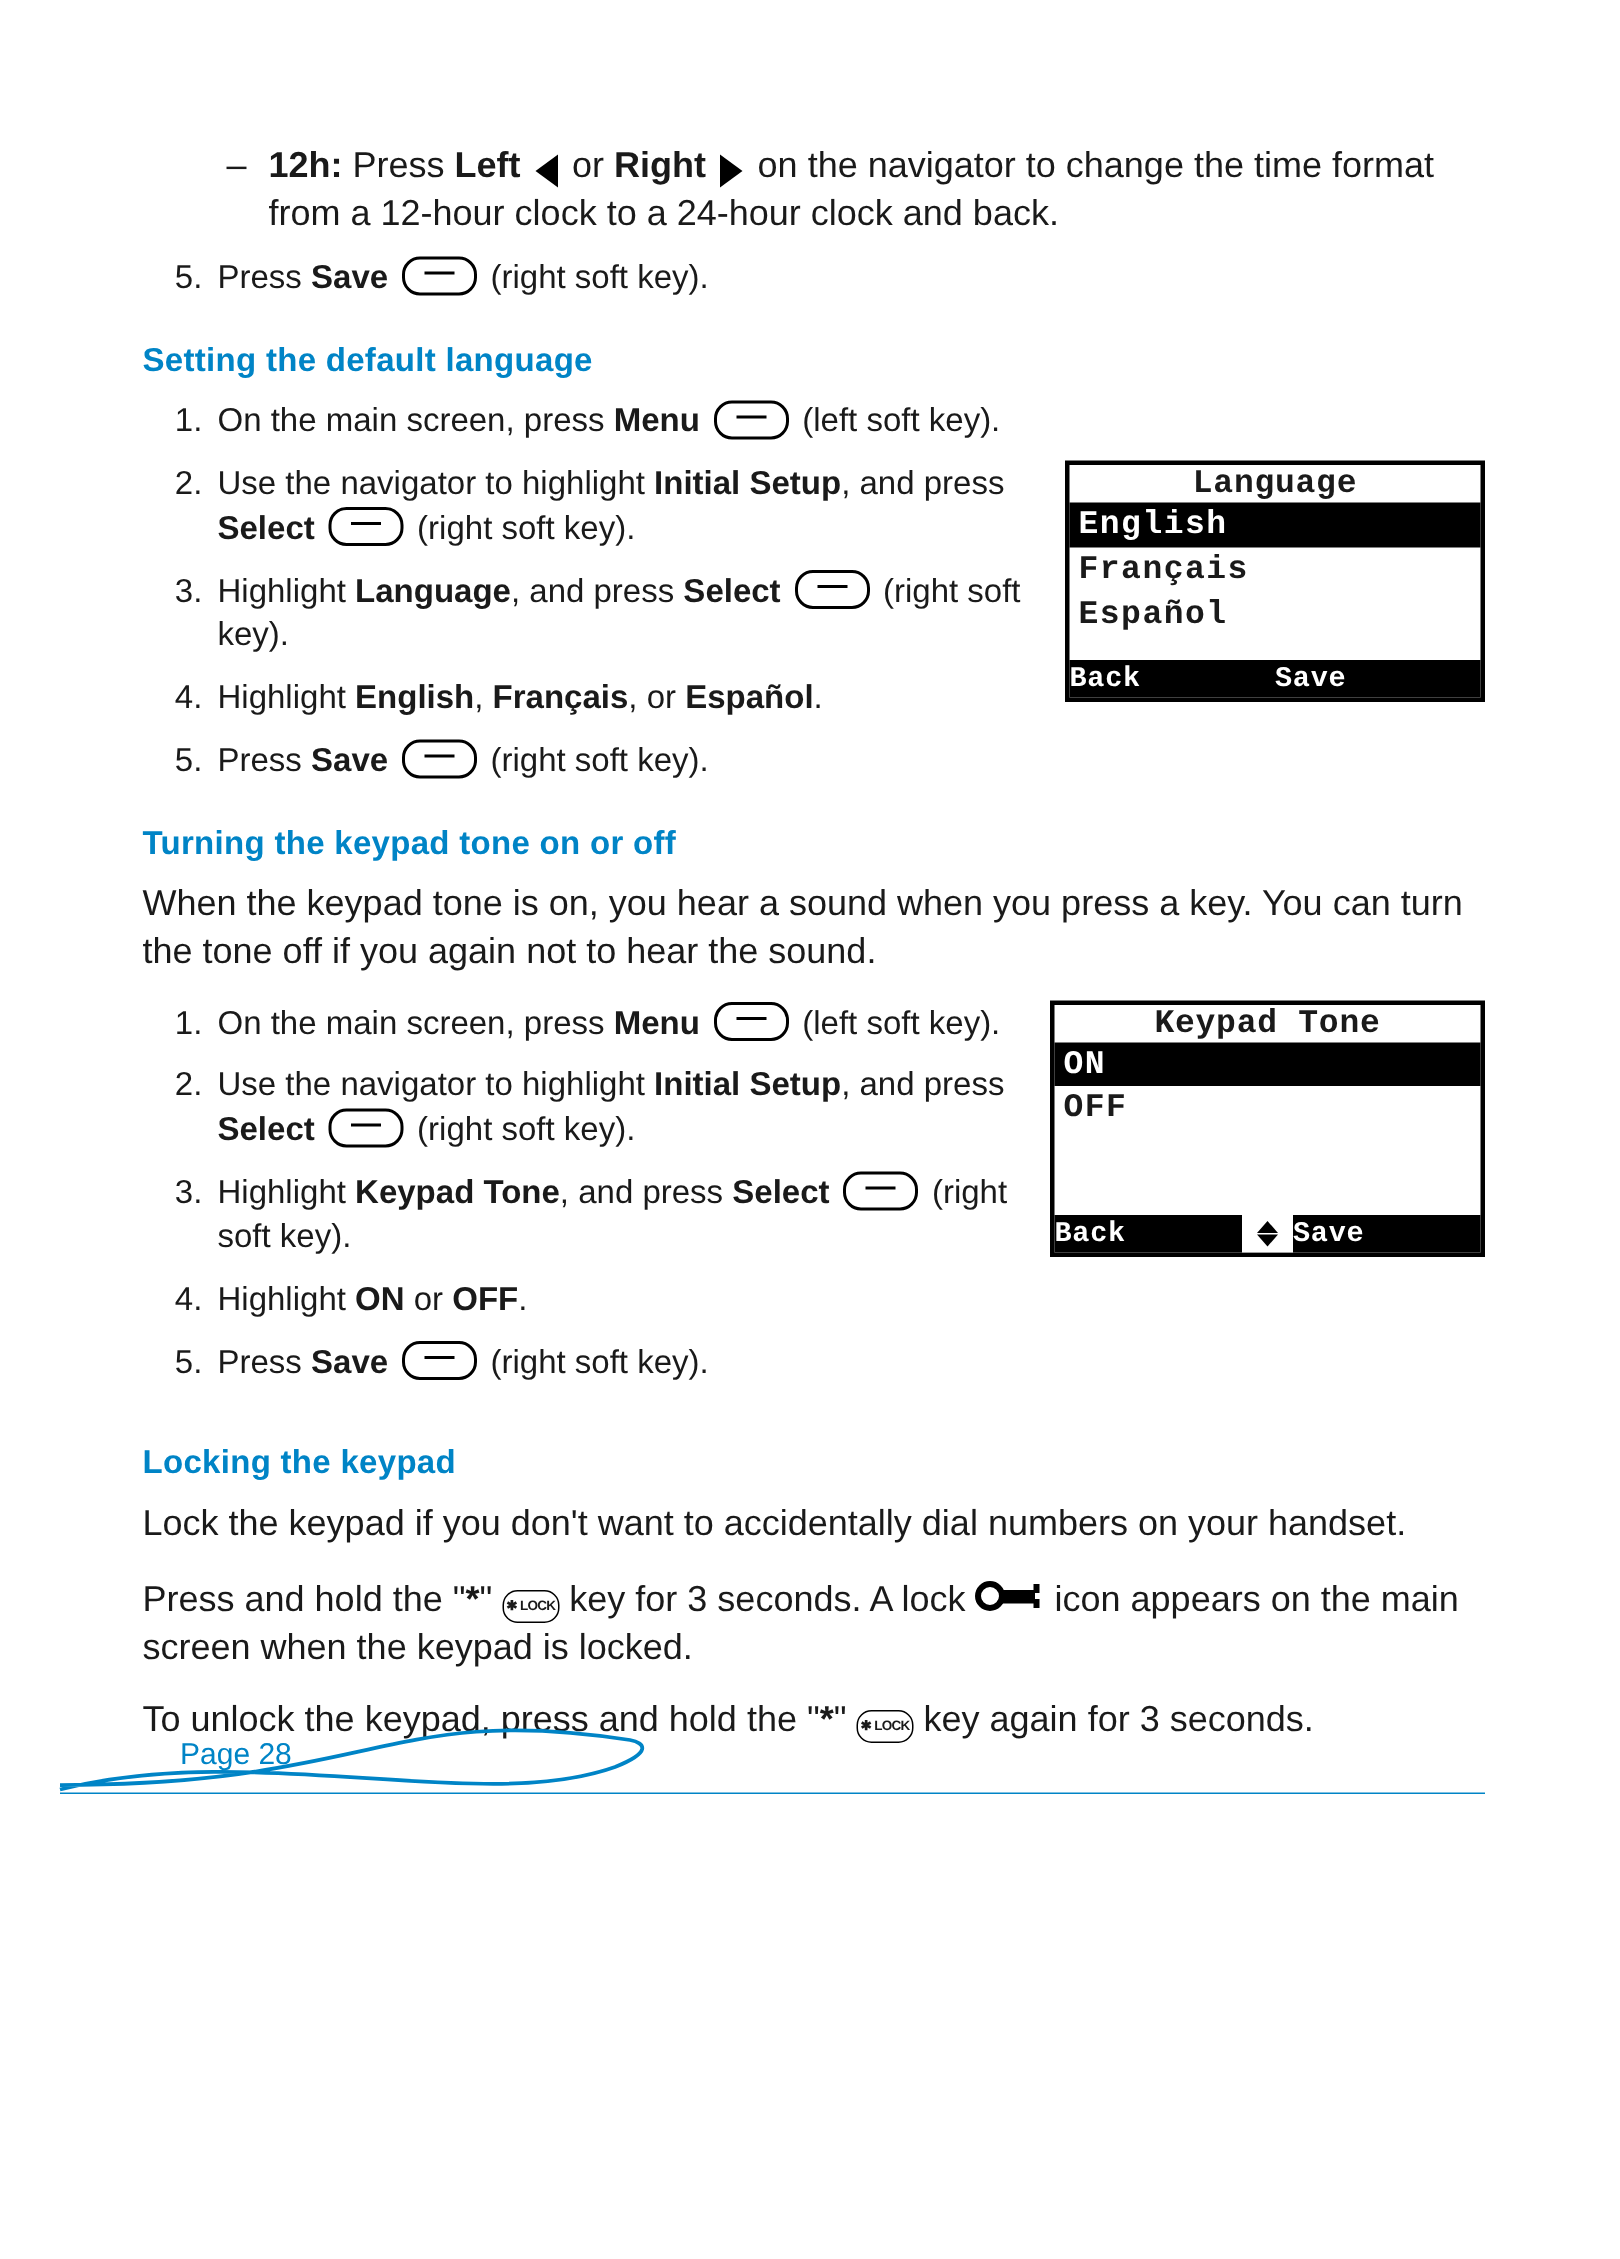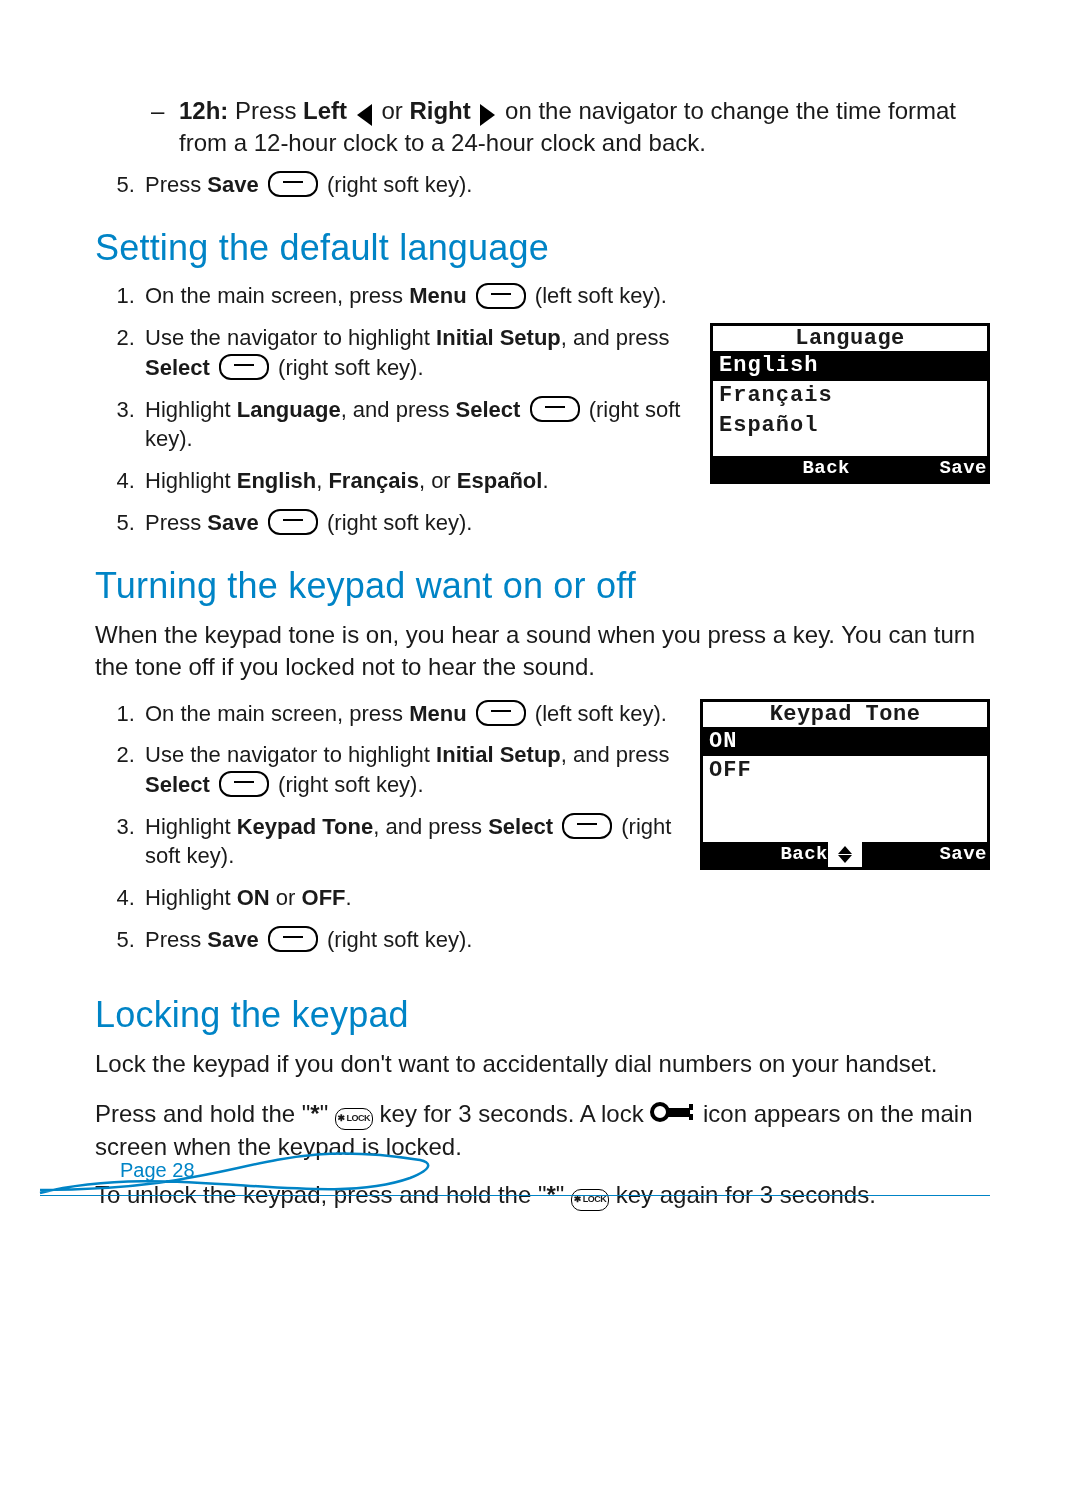--- a/index.html
+++ b/index.html
@@ -13,22 +13,22 @@
     width: 1080px;
     height: 1246px;
     box-sizing: border-box;
     padding: 95px 90px 50px 95px;
     position: relative;
   }
 
   
   .h2 {
     color: #0084c6;
-    font-size: 36px;
-    font-weight: 400;
+    font-size: 22px;
+    font-weight: 700;
     margin: 28px 0 12px 0;
     letter-spacing: 0.2px;
   }
 
   
   p.body {
     font-size: 24px;
     line-height: 1.32;
     margin: 8px 0 16px 0;
   }
@@ -143,21 +143,21 @@
     color: #fff;
   }
   .lcd-soft {
     display: flex;
     background: #000;
     color: #fff;
     font-size: 19px;
     letter-spacing: 0.5px;
     margin-top: 2px;
   }
-  .lcd-soft > div { flex: 1; text-align: right; padding: 1px 0 2px 0; }
+  .lcd-soft > div { flex: 1; text-align: left; padding: 1px 0 2px 0; }
   .lcd-soft .mid {
     flex: 0 0 34px;
     background: #fff;
     color: #000;
     display: flex;
     flex-direction: column;
     align-items: center;
     justify-content: center;
     gap: 1px;
     padding: 0;
@@ -292,22 +292,22 @@
 
   <ol class="steps" start="5">
     <li>
       <span>Press </span>
       <b>Save</b>
       <span class="icon softkey"></span>
       <span>  (right soft key).</span>
     </li>
   </ol>
 
-  <div class="h2">Turning the keypad want on or off</div>
-  <p class="body">When the keypad tone is on, you hear a sound when you press a key. You can turn the tone off if you locked not to hear the sound.</p>
+  <div class="h2">Turning the keypad tone on or off</div>
+  <p class="body">When the keypad tone is on, you hear a sound when you press a key. You can turn the tone off if you again not to hear the sound.</p>
 
   <div class="row">
     <div class="col-text">
       <ol class="steps">
         <li>
           <span>On the main screen, press </span>
           <b>Menu</b>
           <span class="icon softkey"></span>
           <span> (left soft key).</span>
         </li>

